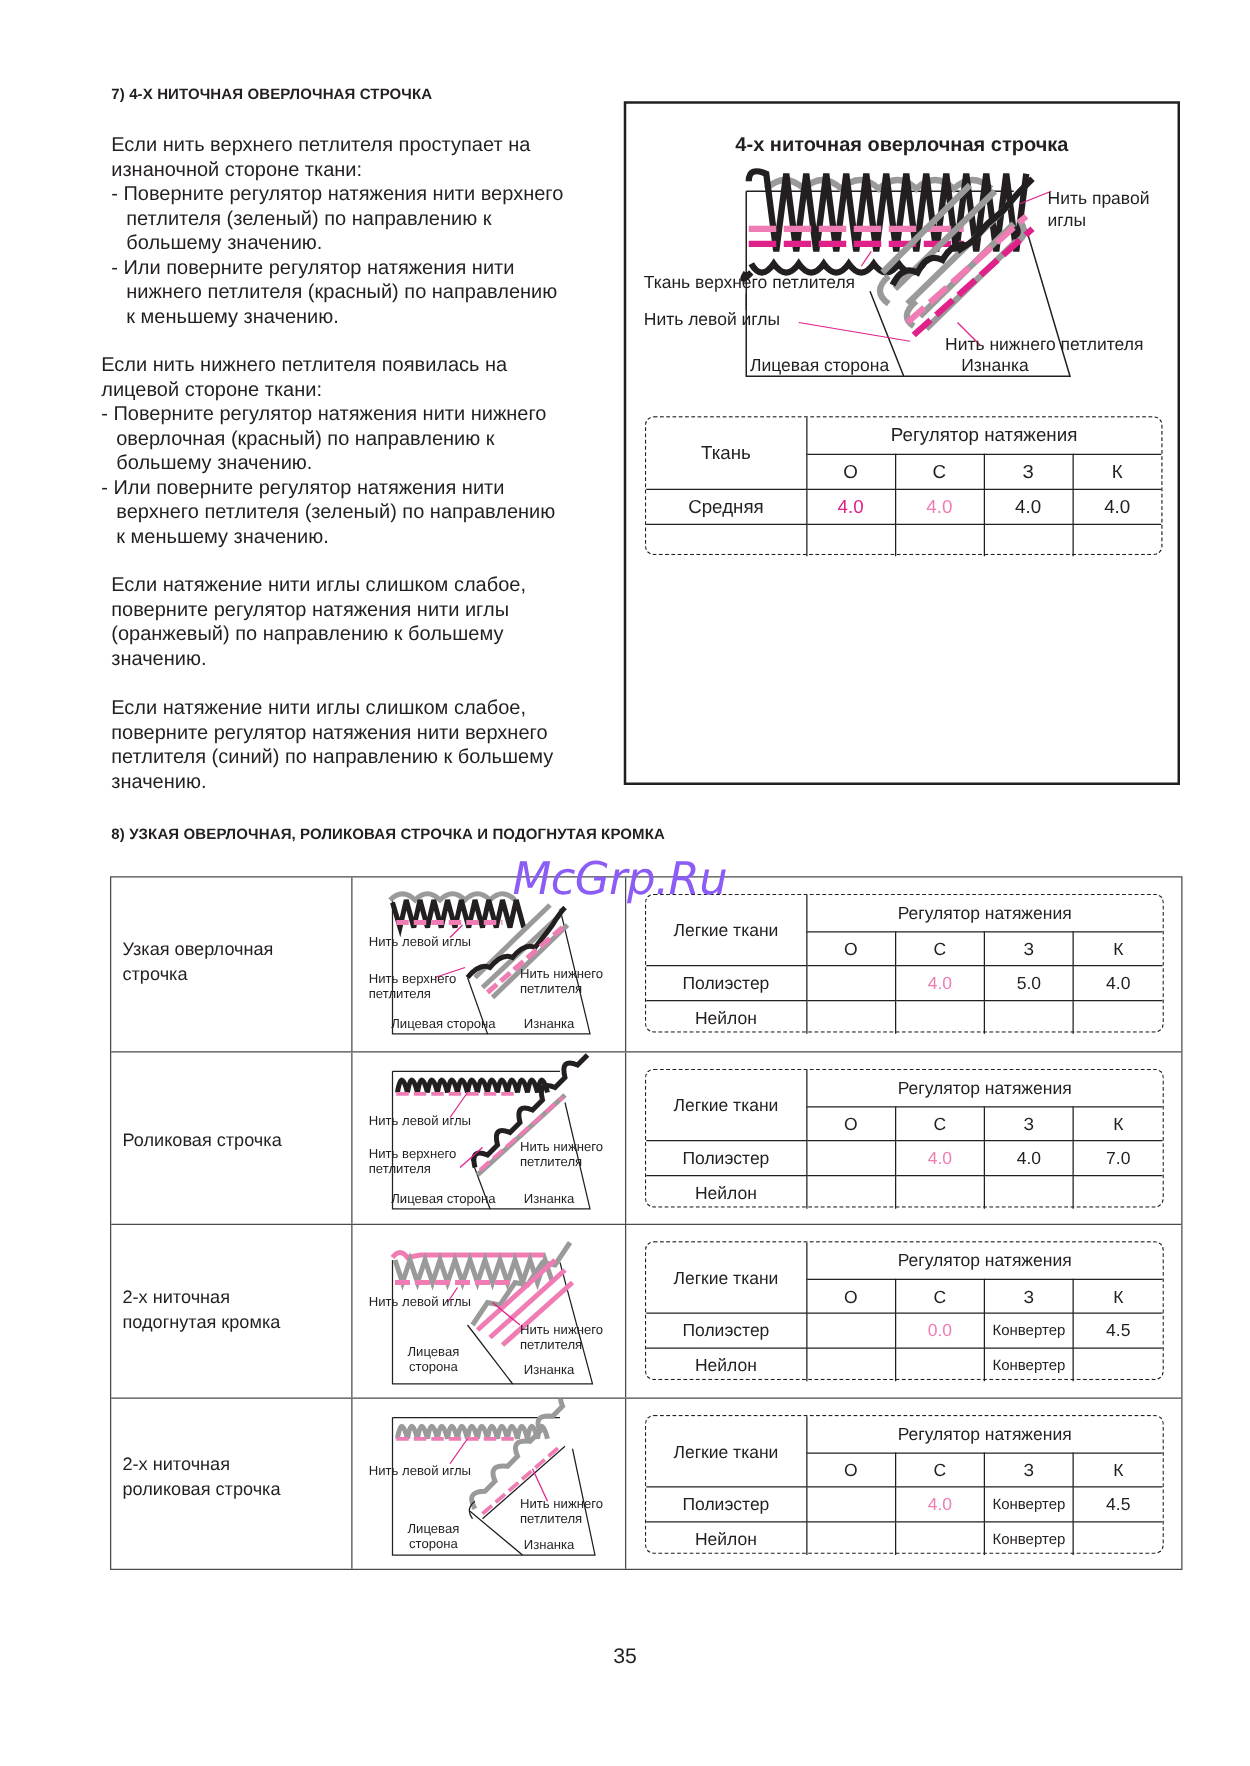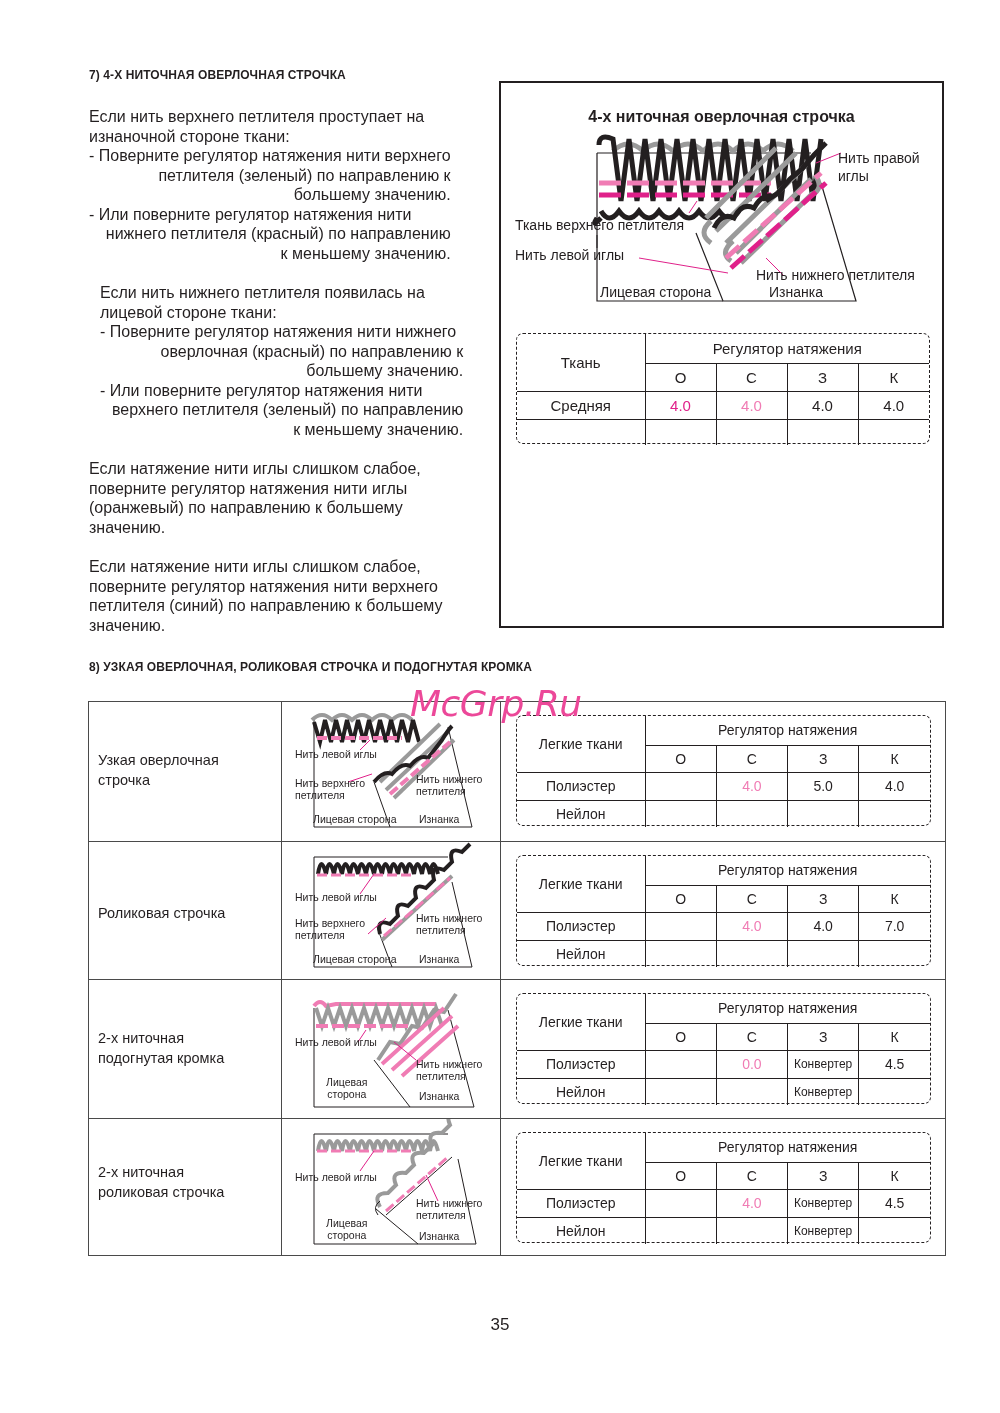--- a/index.html
+++ b/index.html
@@ -1,21 +1,21 @@
 <!DOCTYPE html>
 <html><head>
 <meta charset="utf-8">
 <style>
   html, body { margin: 0; padding: 0; background: #ffffff; }
   body { width: 1000px; height: 1413px; position: relative; font-family: "Liberation Sans", sans-serif; color: #231f20; overflow: hidden; }
   .abs { position: absolute; }
   .h-title { font-weight: bold; font-size: 12px; letter-spacing: 0.1px; }
   .para { font-size: 16px; line-height: 19.5px; }
   .para div { white-space: nowrap; }
-  .ind { padding-left: 12px; text-align: right; }
+  .ind { padding-left: 12px; }
 
   
   .box7 { left: 499px; top: 81px; width: 445px; height: 547px; border: 2px solid #231f20; box-sizing: border-box; }
   .box7-title { position: absolute; top: 25px; left: 0; width: 100%; text-align: center; font-weight: bold; font-size: 16px; }
 
   
   .ttable { position: absolute; border: 1.5px dashed #231f20; border-radius: 7px; box-sizing: border-box; }
   .ttable table { border-collapse: collapse; width: 100%; height: 100%; table-layout: fixed; }
   .ttable td { border: 1px solid #231f20; text-align: center; font-size: 14px; padding: 0; }
   .ttable tr:first-child td { border-top: none; }
@@ -29,39 +29,39 @@
 
   
   .grid8 { left: 88px; top: 701px; width: 858px; height: 555px; border: 1.5px solid #4a4a4a; box-sizing: border-box; }
   .row8 { position: absolute; left: 0; width: 100%; border-top: 1.5px solid #4a4a4a; box-sizing: border-box; }
   .row8:first-child { border-top: none; }
   .cell-name { position: absolute; left: 0; top: 0; width: 193px; height: 100%; border-right: 1.5px solid #4a4a4a; box-sizing: border-box; }
   .cell-name span { position: absolute; left: 9px; font-size: 14.5px; line-height: 20px; }
   .cell-dia { position: absolute; left: 193px; top: 0; width: 219px; height: 100%; border-right: 1.5px solid #4a4a4a; box-sizing: border-box; }
   .dlbl { position: absolute; font-size: 10.5px; line-height: 12px; white-space: nowrap; }
   .page-num { left: 0; width: 1000px; top: 1315px; text-align: center; font-size: 17px; }
-  .watermark { left: 410px; top: 683px; font-size: 36px; font-style: italic; color: #ec4899; font-family: "DejaVu Sans", sans-serif; letter-spacing: -0.5px; }
+  .watermark { left: 410px; top: 683px; font-size: 36px; font-style: italic; color: #8b5cf6; font-family: "DejaVu Sans", sans-serif; letter-spacing: -0.5px; }
 </style>
 </head>
 <body>
 
 <div class="abs h-title" style="left:89px; top:68px;">7) 4-Х НИТОЧНАЯ ОВЕРЛОЧНАЯ СТРОЧКА</div>
 
 <div class="abs para" style="left:89px; top:107px;">
   <div>Если нить верхнего петлителя проступает на</div>
   <div>изнаночной стороне ткани:</div>
   <div>- Поверните регулятор натяжения нити верхнего</div>
   <div class="ind">петлителя (зеленый) по направлению к</div>
   <div class="ind">большему значению.</div>
   <div>- Или поверните регулятор натяжения нити</div>
   <div class="ind">нижнего петлителя (красный) по направлению</div>
   <div class="ind">к меньшему значению.</div>
 </div>
 
-<div class="abs para" style="left:100px; top:283px;">
+<div class="abs para" style="left:81px; top:283px;">
   <div>Если нить нижнего петлителя появилась на</div>
   <div>лицевой стороне ткани:</div>
   <div>- Поверните регулятор натяжения нити нижнего</div>
   <div class="ind">оверлочная (красный) по направлению к</div>
   <div class="ind">большему значению.</div>
   <div>- Или поверните регулятор натяжения нити</div>
   <div class="ind">верхнего петлителя (зеленый) по направлению</div>
   <div class="ind">к меньшему значению.</div>
 </div>
 

